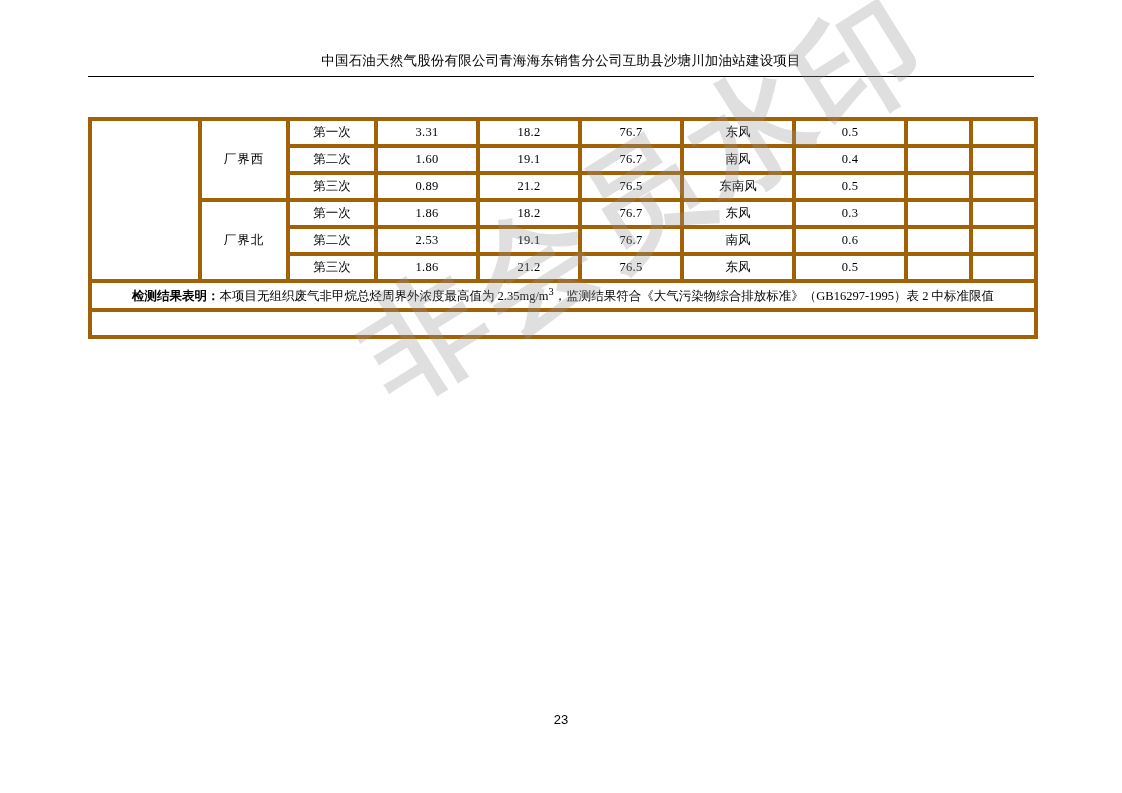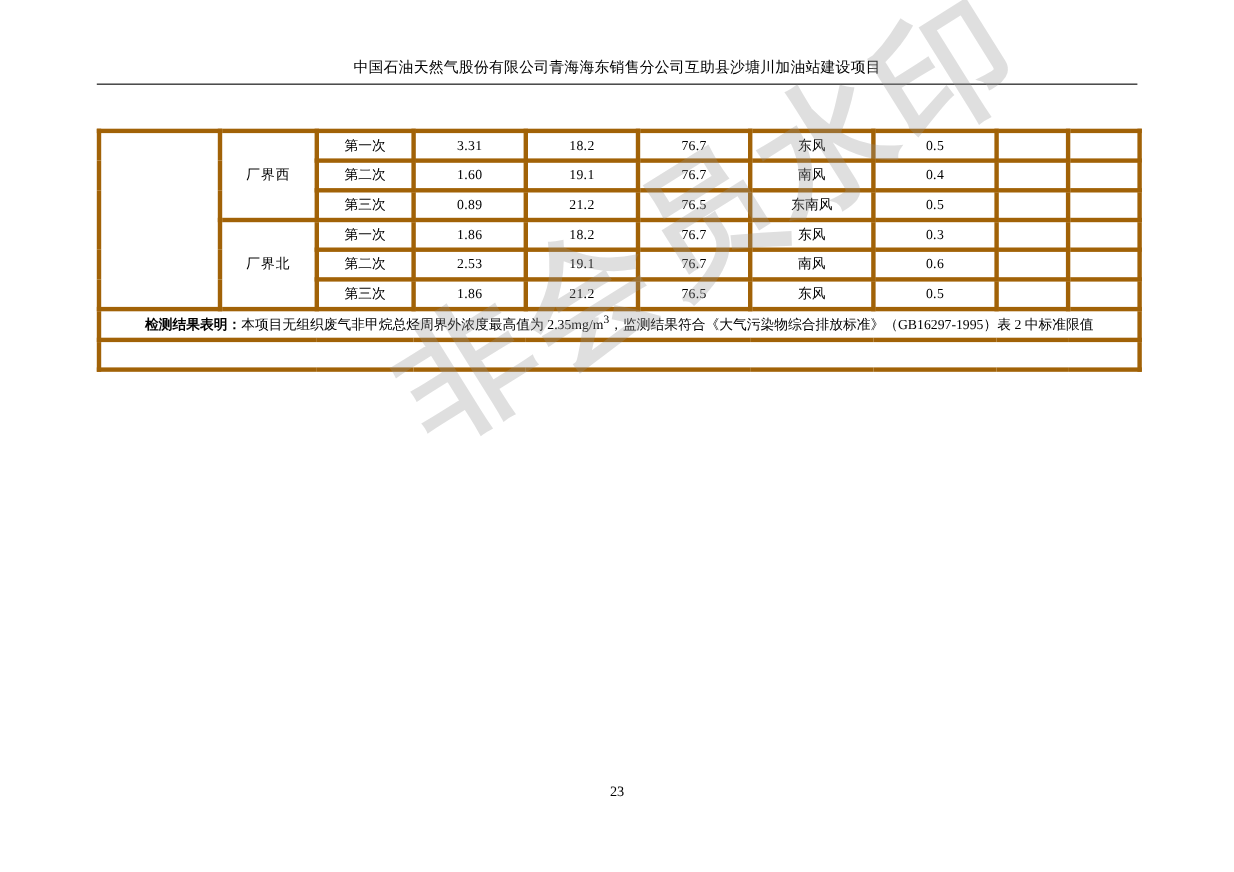--- a/index.html
+++ b/index.html
@@ -129,21 +129,21 @@
   }
 
   
   .page-number {
     position: absolute;
     left: 0;
     top: 712px;
     width: 1122px;
     text-align: center;
     font-size: 13px;
-    font-family: Liberation Serif, serif;
+    font-family: Liberation Sans, sans-serif;
   }
 </style>
 </head>
 <body>
 
 <div class="page">
 
   <div class="doc-header">中国石油天然气股份有限公司青海海东销售分公司互助县沙塘川加油站建设项目</div>
 
   <div class="table-wrap">

